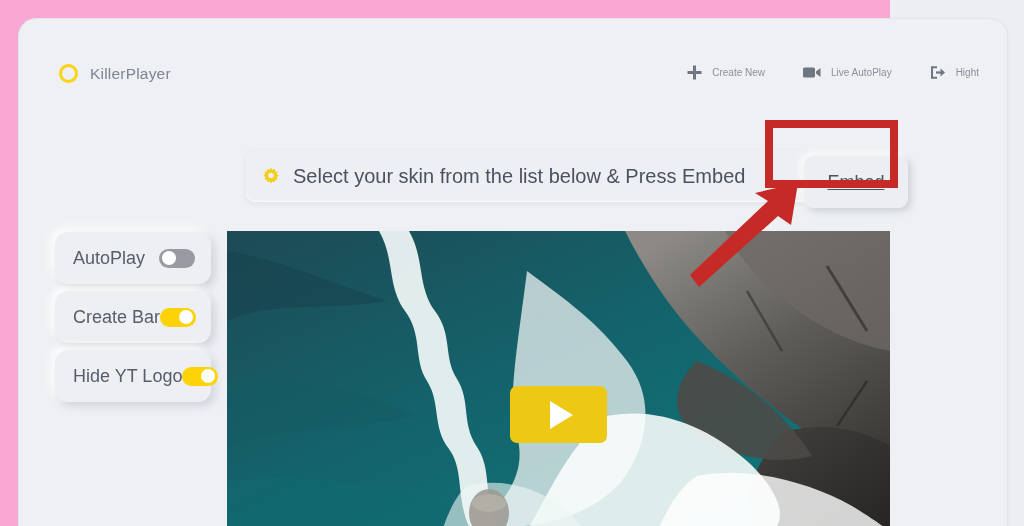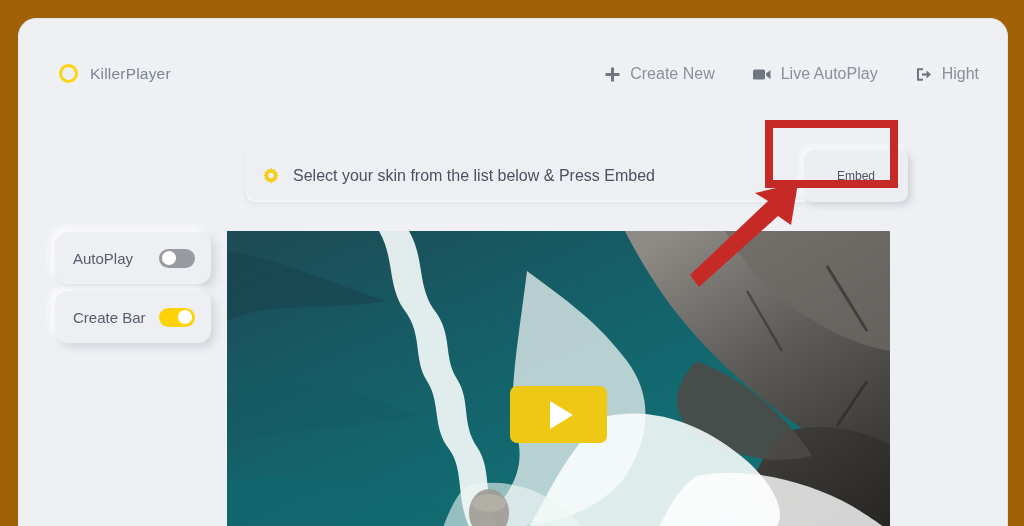--- a/index.html
+++ b/index.html
@@ -7,23 +7,23 @@
     padding: 0;
     background: #eceef1;
     width: 1024px;
     height: 526px;
     overflow: hidden;
     font-family: "Liberation Sans", sans-serif;
   }
 
   #app {
     position: relative;
-    width: 1024px;
+    width: 890px;
     height: 526px;
-    background: #a16207;
+    background: #f9a8d4;
   }
 
   
   .page-card {
     position: absolute;
     left: 18px;
     top: 18px;
     width: 988px;
     height: 530px;
     background: #eef0f3;
@@ -70,21 +70,21 @@
     align-items: center;
     gap: 38px;
   }
   .nav-item {
     display: flex;
     align-items: center;
     gap: 10px;
     cursor: pointer;
   }
   .nav-label {
-    font-size: 16px;
+    font-size: 10px;
     color: #8a919b;
     text-align: center;
   }
   .nav-icon {
     display: flex;
     align-items: center;
     justify-content: center;
     color: #6f7682;
   }
   .nav-icon svg { display: block; }
@@ -101,36 +101,36 @@
     box-shadow: 0 2px 5px rgba(160,168,180,0.18),
                 0 -1px 2px rgba(255,255,255,0.85) inset;
     display: flex;
     align-items: center;
     padding-left: 16px;
     box-sizing: border-box;
   }
   .gear-icon { width: 18px; height: 18px; flex: none; }
   .notice-text {
     margin-left: 13px;
-    font-size: 16px;
+    font-size: 20px;
     color: #4a5160;
   }
 
   
   .embed-btn {
     position: absolute;
     left: 785px;
-    top: 131px;
+    top: 137px;
     width: 104px;
     height: 52px;
     background: #eceef1;
     border-radius: 9px;
     border: none;
     font-family: "Liberation Sans", sans-serif;
-    font-size: 12px;
+    font-size: 18px;
     color: #4b5260;
     cursor: pointer;
     box-shadow: 3px 3px 7px rgba(160,168,180,0.45),
                 -3px -3px 7px rgba(255,255,255,0.95);
     text-decoration: underline;
   }
 
   
   .annot-box {
     position: absolute;
@@ -167,21 +167,21 @@
     box-shadow: 4px 4px 9px rgba(163,171,183,0.40),
                 -4px -4px 9px rgba(255,255,255,0.95);
     display: flex;
     align-items: center;
     justify-content: space-between;
     padding: 0 16px 0 18px;
     box-sizing: border-box;
     cursor: pointer;
   }
   .toggle-label {
-    font-size: 15px;
+    font-size: 18px;
     color: #565d6b;
     white-space: nowrap;
   }
   .switch {
     width: 36px;
     height: 19px;
     border-radius: 10px;
     position: relative;
     flex: none;
   }
@@ -309,20 +309,26 @@
 
     <div class="toggle-row">
       <span class="toggle-label">Create Bar</span>
       <span class="switch on">
           <span class="knob"></span>
         </span>
     </div>
 
 
 
+    <div class="toggle-row">
+      <span class="toggle-label">Hide YT Logo</span>
+      <span class="switch on">
+          <span class="knob"></span>
+        </span>
+    </div>
 
   </div>
 
   <div class="player">
     <svg class="player-bg" viewBox="0 0 663 300" preserveAspectRatio="none">
       <defs>
         <linearGradient id="sea" x1="0" y1="0" x2="1" y2="1">
           <stop offset="0" stop-color="#1d4a55"></stop>
           <stop offset="0.45" stop-color="#14636b"></stop>
           <stop offset="1" stop-color="#0e7a7d"></stop>

